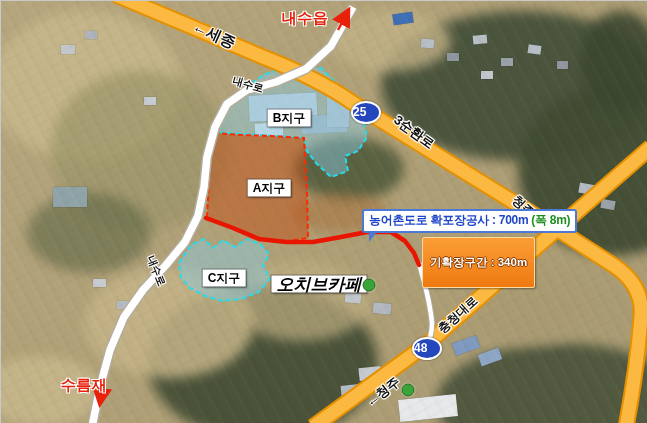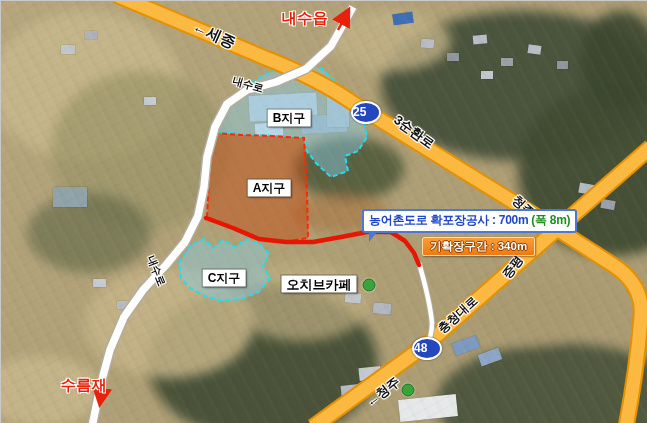--- a/index.html
+++ b/index.html
@@ -17,35 +17,35 @@
       repeating-linear-gradient(-28deg,rgba(70,60,30,.12) 0 2px,rgba(0,0,0,0) 2px 9px);}
   svg{position:absolute;left:0;top:0;}
   .lab{position:absolute;white-space:nowrap;transform:translate(-50%,-50%);}
   .halo{text-shadow:-1px -1px 0 #fff,1px -1px 0 #fff,-1px 1px 0 #fff,1px 1px 0 #fff,0 0 3px #fff;}
   .roadname{font-weight:bold;color:#111;font-size:12px;}
   .cityred{font-weight:bold;color:#e8210a;font-size:15px;letter-spacing:.5px;
     text-shadow:-1px -1px 0 #fff,1px -1px 0 #fff,-1px 1px 0 #fff,1px 1px 0 #fff;}
   .chip{position:absolute;transform:translate(-50%,-50%);background:#fff;color:#000;
     font-weight:bold;font-size:12px;padding:1px 5px;line-height:15px;
     box-shadow:0 0 0 1px rgba(40,40,40,.45),1px 1px 2px rgba(0,0,0,.35);white-space:nowrap;}
-  .chip.small{font-size:13px;}
+  .chip.small{font-size:17px;font-style:italic;}
   .badge{position:absolute;width:26px;height:19px;border-radius:50%;background:#2547bd;
     border:2px solid #fff;box-shadow:0 0 2px rgba(0,0,0,.6);color:#fff;font-weight:bold;
     font-size:12px;text-align:left;line-height:19px;box-sizing:content-box;}
   .dot{position:absolute;width:11px;height:11px;border-radius:50%;background:#3aa33a;
     border:1.5px solid #1d6e22;box-shadow:0 0 2px rgba(255,255,255,.8);transform:translate(-50%,-50%);}
   #cbox{position:absolute;left:361px;top:208px;background:#fff;border:2px solid #4d79d6;
     border-radius:3px;padding:2px 5px;text-align:center;line-height:1.3;white-space:nowrap;}
   #cbox .l1{font-size:12px;font-weight:bold;color:#1f46c8;letter-spacing:-.3px;}
   #cbox .l1 .wd{color:#1e8f1e;}
   #cbox .l2{font-size:8px;font-weight:bold;color:#1f46c8;letter-spacing:-.3px;}
   #cbox-tail{position:absolute;left:368px;top:231px;width:0;height:0;
     border-top:10px solid #4d79d6;border-right:8px solid transparent;}
   #obox{position:absolute;left:421px;top:236px;background:linear-gradient(#fb9d36,#ee7a10);
-    border:1px solid #ffd9a0;border-radius:2px;padding:1px 7px;color:#fff;font-weight:bold;
+    border:1px solid #ffd9a0;border-radius:2px;padding:17px 7px;color:#fff;font-weight:bold;
     font-size:11.5px;line-height:15px;white-space:nowrap;
     box-shadow:1px 1px 2px rgba(0,0,0,.4);
     text-shadow:-1px 0 0 #8a3c00,1px 0 0 #8a3c00,0 -1px 0 #8a3c00,0 1px 0 #8a3c00;}
 </style>
 </head>
 <body>
 
 <div id="stage">
 
   <div id="terrain">

